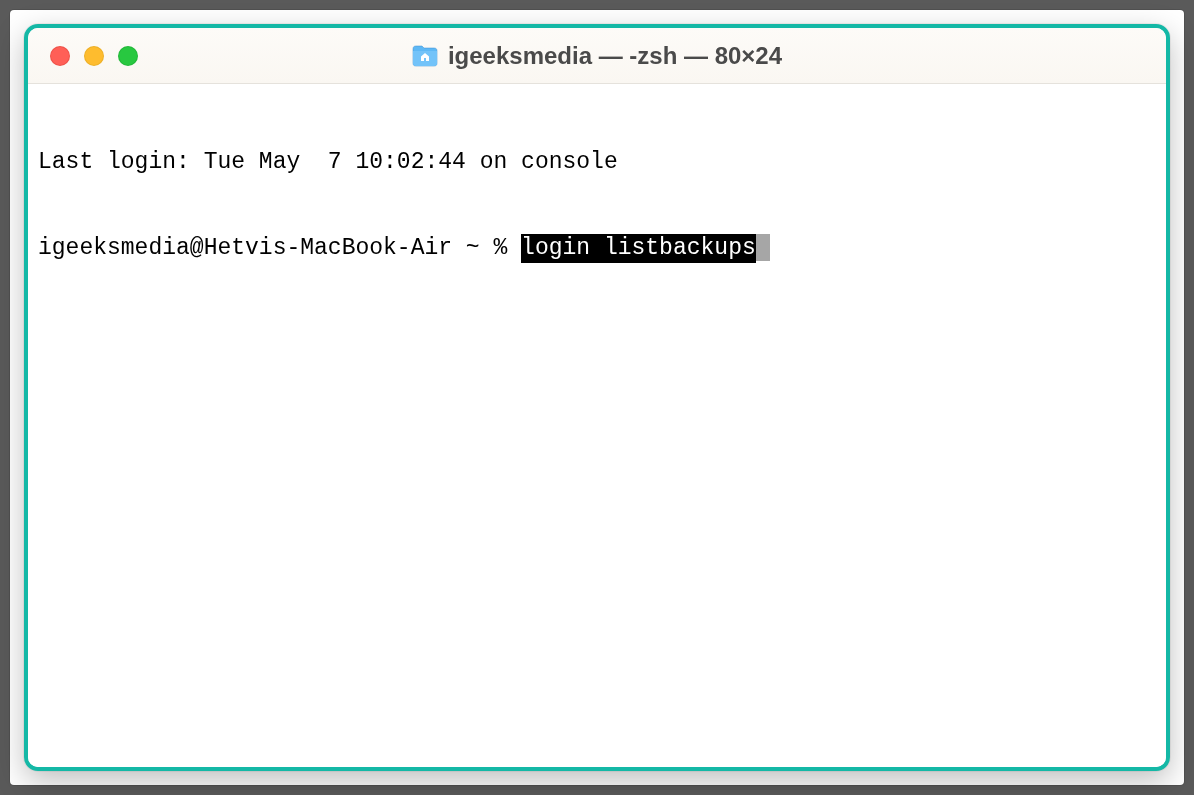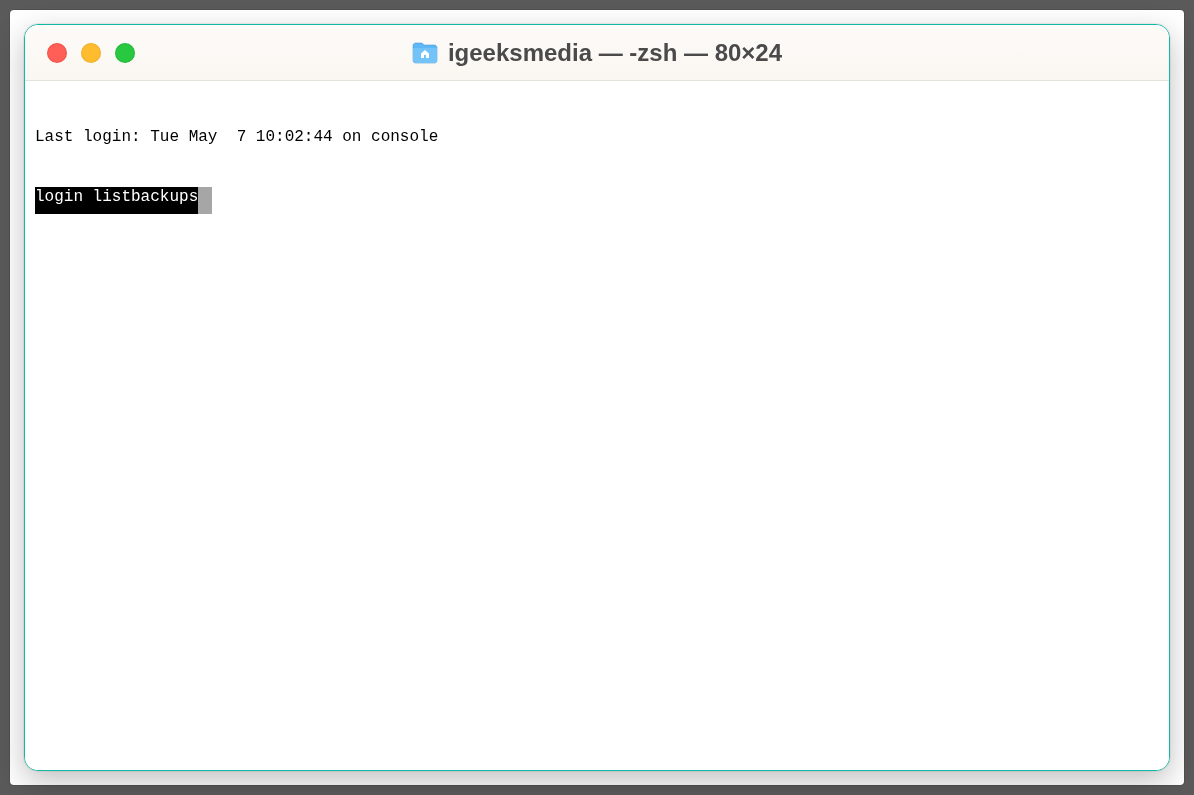--- a/index.html
+++ b/index.html
@@ -23,21 +23,21 @@
       border-radius: 4px;
       padding: 14px;
       box-shadow: 0 0 0 1px rgba(0,0,0,0.1);
     }
     
     .window {
       width: 100%;
       height: 100%;
       background: #fff;
       border-radius: 14px;
-      border: 1px solid #14b8a6;
+      border: 4px solid #14b8a6;
       box-shadow: 0 10px 30px rgba(0,0,0,0.25), 0 0 0 1px rgba(0,0,0,0.05);
       overflow: hidden;
       display: flex;
       flex-direction: column;
     }
     
     .titlebar {
       height: 56px;
       background: linear-gradient(to bottom, #fdfbf8, #faf7f2);
       border-bottom: 1px solid #e5e2dc;
@@ -95,21 +95,21 @@
     .folder-icon svg {
       width: 100%;
       height: 100%;
     }
     
     .terminal-body {
       flex: 1;
       background: #fff;
       padding: 6px 10px;
       font-family: "SF Mono", Menlo, Monaco, "Courier New", monospace;
-      font-size: 16px;
+      font-size: 23px;
       line-height: 1.25;
       color: #000;
       white-space: pre;
       letter-spacing: 0px;
     }
     
     .terminal-line {
       display: block;
     }
     
@@ -151,17 +151,17 @@
             <path d="M1 6 L25 6 L25 18 C25 20 24 21 22 21 L4 21 C2 21 1 20 1 18 Z" fill="#73c3f9"></path>
             <path d="M13 8 L9 11.5 L9 16 L12 16 L12 13 L14 13 L14 16 L17 16 L17 11.5 Z" fill="#fff"></path>
           </svg>
         </span>
         <span>igeeksmedia — -zsh — 80×24</span>
       </div>
     </div>
 
     <div class="terminal-body">
       <span class="terminal-line">Last login: Tue May  7 10:02:44 on console</span>
-      <span class="prompt-line"><span class="highlighted">login listbackups</span><span class="cursor"></span></span>
+      <span class="prompt-line"><span>igeeksmedia@Hetvis-MacBook-Air ~ % </span><span class="highlighted">login listbackups</span><span class="cursor"></span></span>
     </div>
 
   </div>
 </div>
 
 </body></html>

